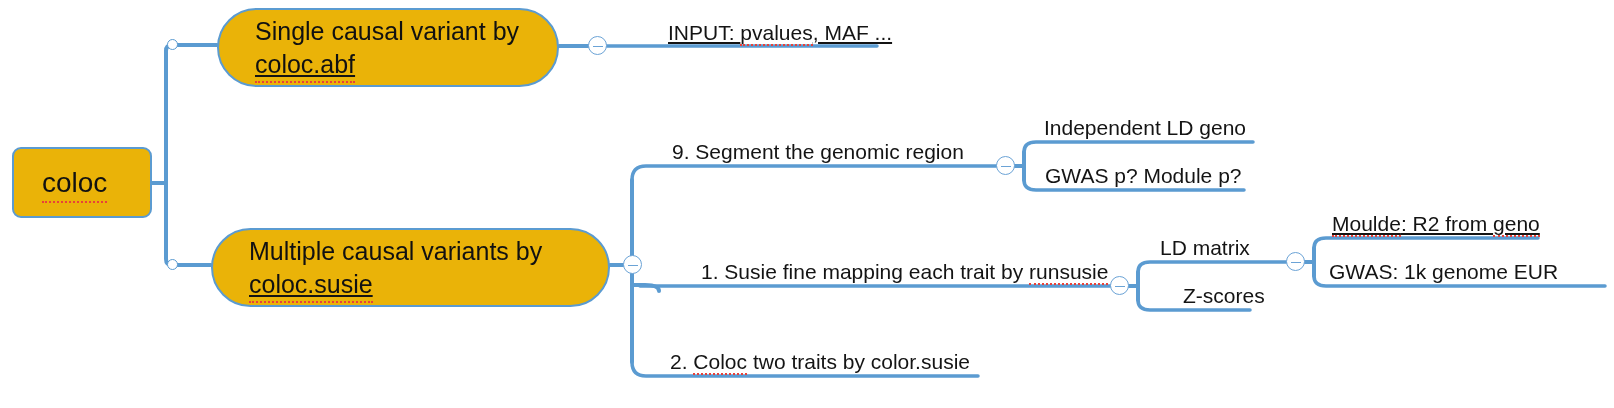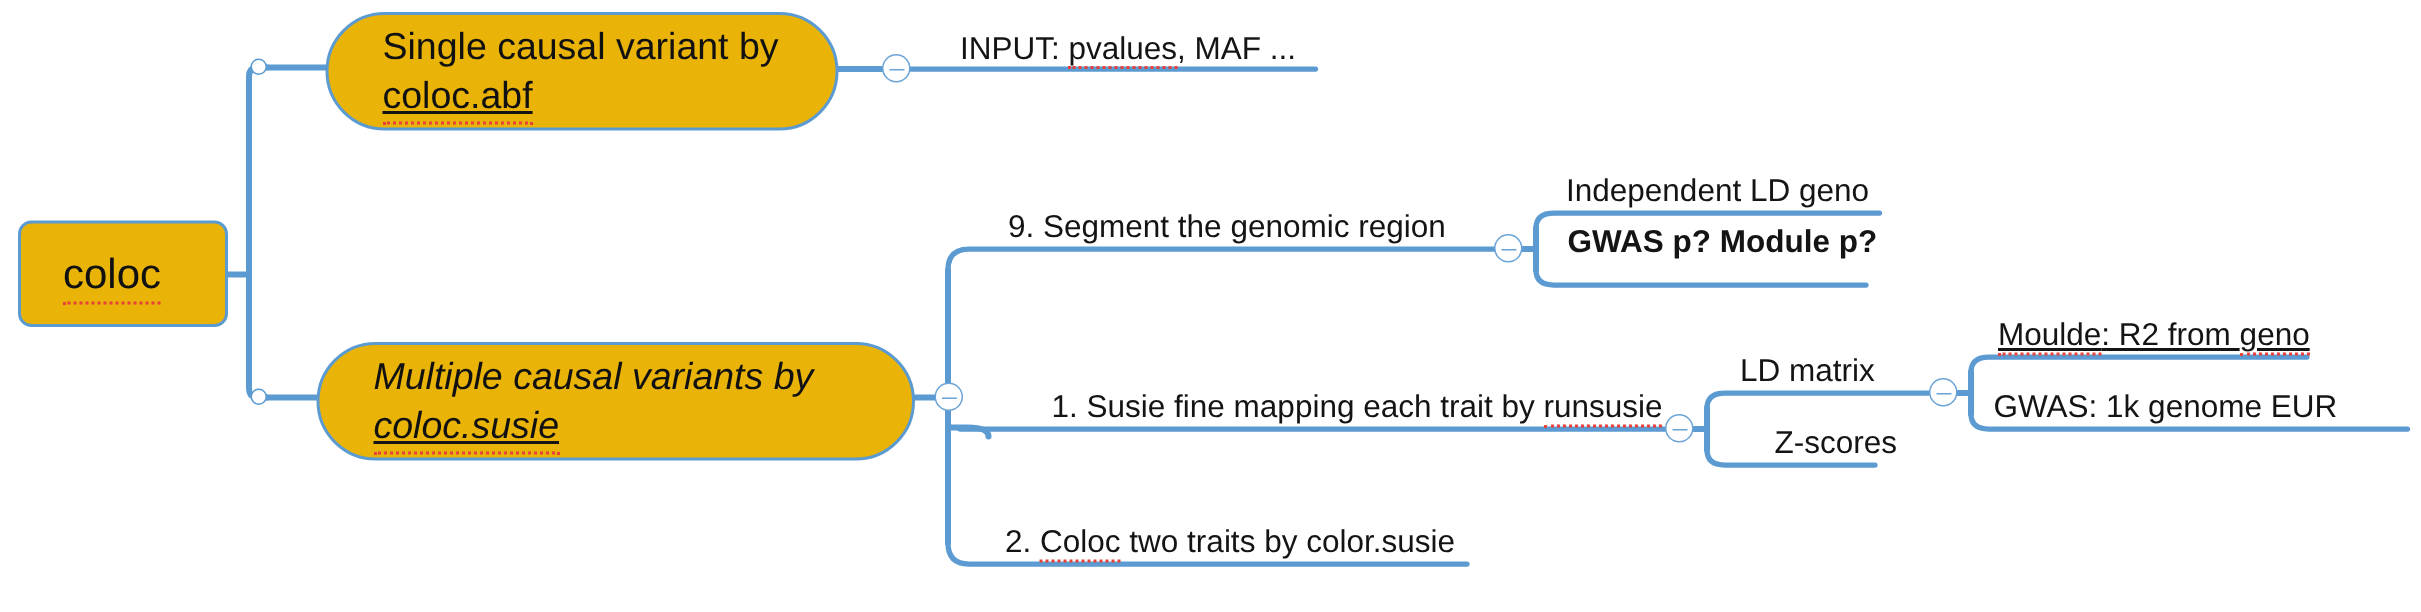--- a/index.html
+++ b/index.html
@@ -67,21 +67,20 @@
     top: 8px;
     width: 342px;
     height: 79px;
   }
 
   .node-susie {
     left: 211px;
     top: 228px;
     width: 399px;
     height: 79px;
-    font-style: italic;
   }
 
   
   .label {
     position: absolute;
     color: #141414;
     font-size: 21px;
     white-space: nowrap;
     z-index: 3;
     line-height: 1;
@@ -203,37 +202,37 @@
     </div>
   </div>
 
   <div class="node node-pill node-susie">
     <div>
       <span>Multiple causal variants by</span><br>
       <span class="u sp">coloc.susie</span>
     </div>
   </div>
 
-  <div class="label" style="left:640px; top:22px;">
+  <div class="label" style="left:668px; top:22px;text-decoration:underline;">
     <span>INPUT: </span><span class="sp">pvalues</span><span>, MAF ...</span>
   </div>
 
   <div class="label" style="left:672px; top:141px;">9. Segment the genomic region</div>
 
   <div class="label" style="left:657px; top:261px;margin-left:44px;">
     <span>1. Susie fine mapping each trait by </span><span class="sp">runsusie</span>
   </div>
 
   <div class="label" style="left:670px; top:351px;">
     <span>2. </span><span class="sp">Coloc</span><span> two traits by color.susie</span>
   </div>
 
   <div class="label" style="left:1044px; top:117px;">Independent LD geno</div>
 
-  <div class="label" style="left:1045px; top:151px;font-weight:bold;">GWAS p? Module p?</div>
+  <div class="label" style="left:1045px; top:165px;">GWAS p? Module p?</div>
 
   <div class="label" style="left:1160px; top:237px;">LD matrix</div>
 
   <div class="label" style="left:1183px; top:285px;">Z-scores</div>
 
   <div class="label" style="left:1332px; top:213px;">
     <span class="u sp">Moulde</span><span class="u">: R2 from </span><span class="u sp">geno</span>
   </div>
 
   <div class="label" style="left:1329px; top:261px;">GWAS: 1k genome EUR</div>

